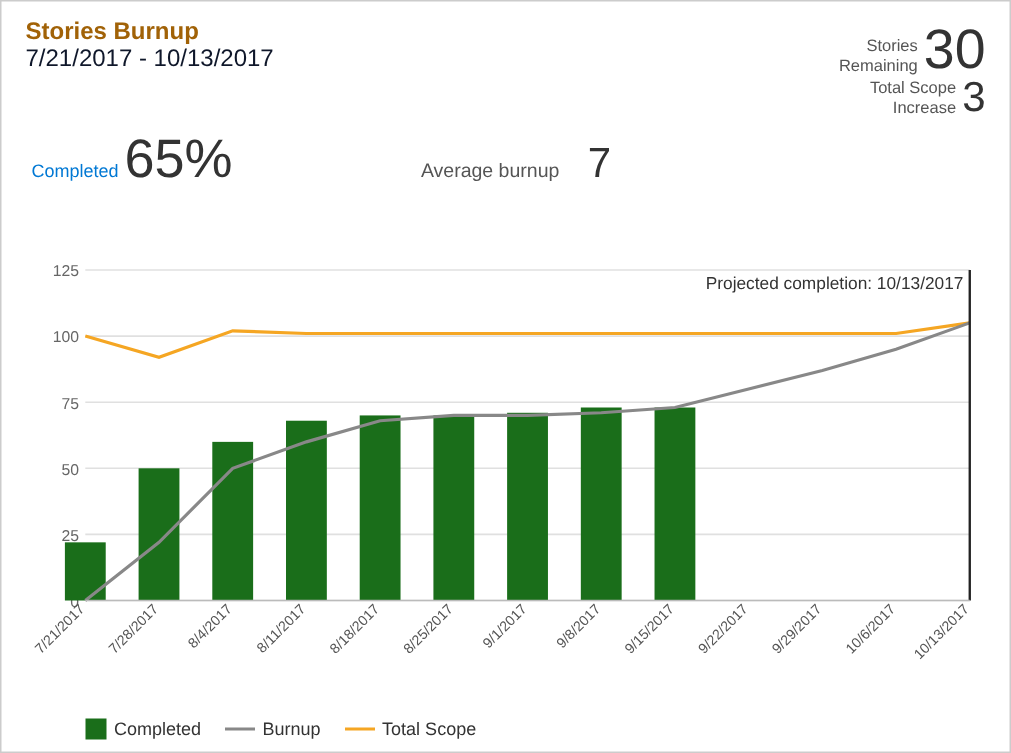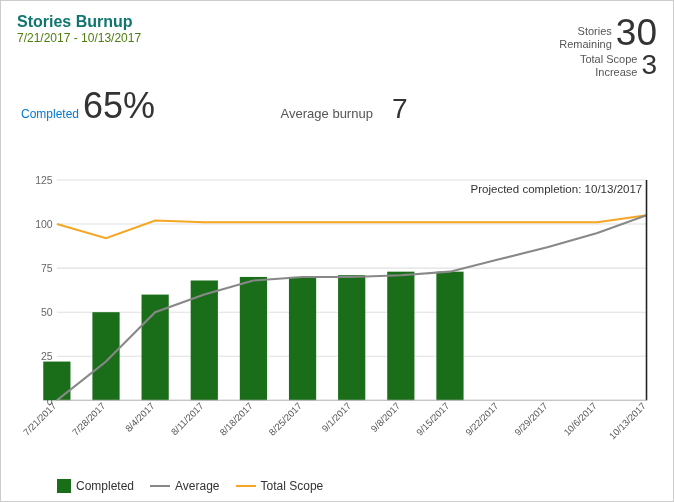--- a/index.html
+++ b/index.html
@@ -25,25 +25,25 @@
       align-items: flex-start;
       margin-bottom: 6px;
     }
     .header-left {
       display: flex;
       flex-direction: column;
     }
     .chart-title {
       font-size: 16px;
       font-weight: 600;
-      color: #0f766e;
+      color: #a16207;
     }
     .chart-subtitle {
-      font-size: 12px;
-      color: #4d7c0f;
+      font-size: 16px;
+      color: #0f172a;
     }
     .header-right {
       display: flex;
       flex-direction: column;
       align-items: flex-end;
     }
     .stories-remaining {
       display: flex;
       align-items: flex-end;
       gap: 4px;
@@ -229,20 +229,20 @@
       </svg>
   </div>
 
   <div class="legend">
     <div class="legend-item">
       <div class="legend-box"></div>
       <span>Completed</span>
     </div>
     <div class="legend-item">
       <div class="legend-line-gray"></div>
-      <span>Average</span>
+      <span>Burnup</span>
     </div>
     <div class="legend-item">
       <div class="legend-line-orange"></div>
       <span>Total Scope</span>
     </div>
   </div>
 </div>
 
 </body></html>

